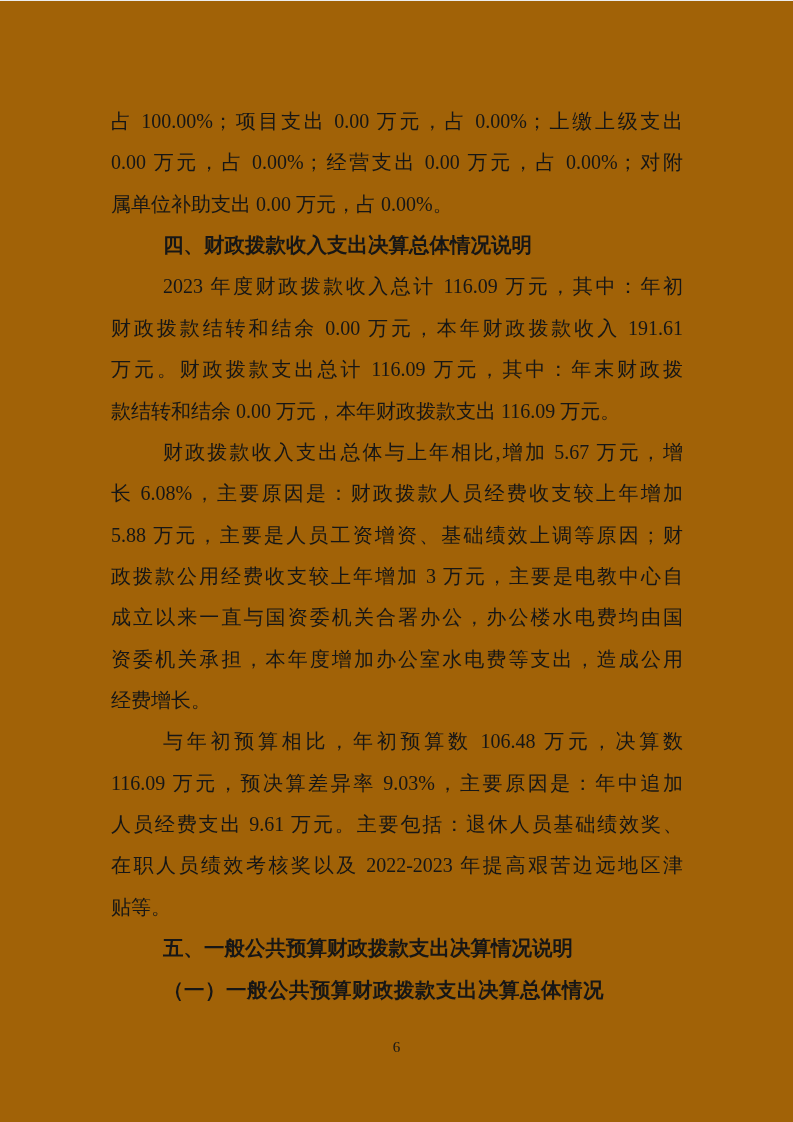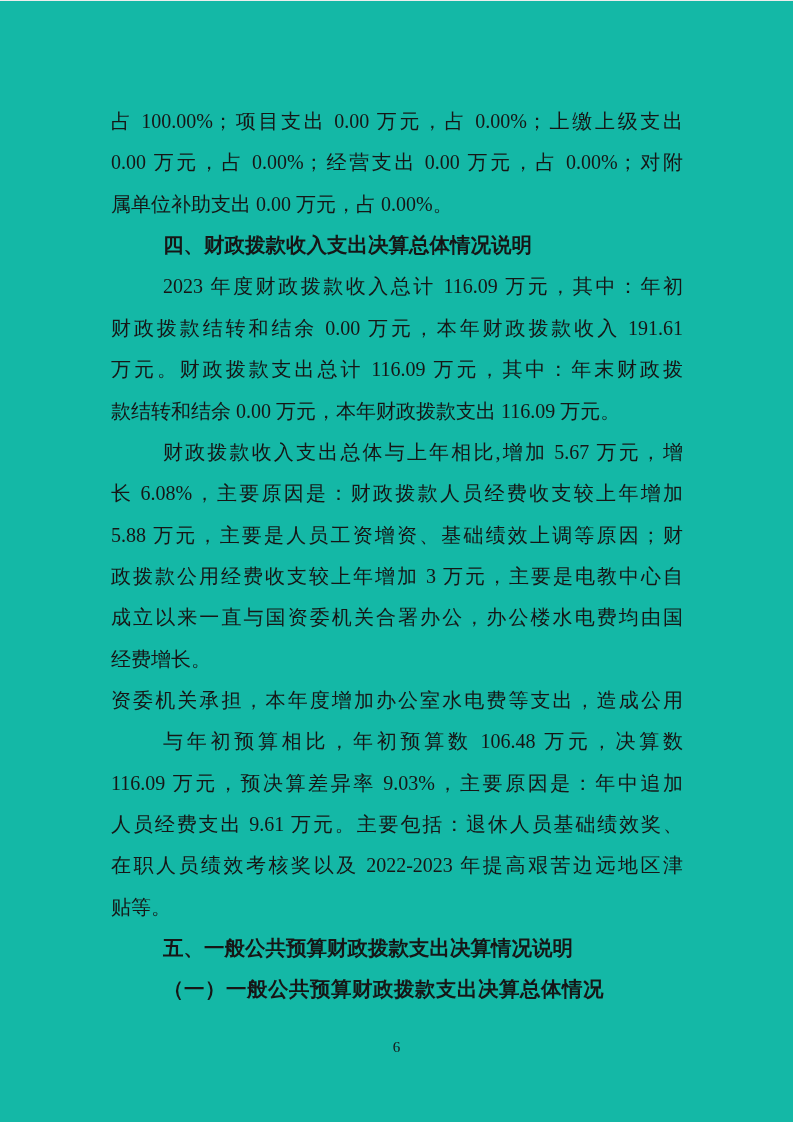--- a/index.html
+++ b/index.html
@@ -4,21 +4,21 @@
 <style>
   html, body {
     margin: 0;
     padding: 0;
     background: #ffffff;
   }
   .page {
     position: relative;
     width: 793px;
     height: 1122px;
-    background: #14b8a6;
+    background: #a16207;
     overflow: hidden;
     border-top: 1px solid #ededed;
     box-sizing: border-box;
   }
   .content {
     position: absolute;
     left: 111px;
     top: 100px;
     width: 572px;
   }
@@ -41,21 +41,21 @@
     text-indent: 52px;
   }
   .line.hei {
     font-family: Liberation Serif, serif;
     font-weight: 700;
     font-size: 20.5px;
     text-align: left;
     text-align-last: left;
   }
   .line.kai {
-    font-family: Liberation Mono, monospace;
+    font-family: Liberation Serif, serif;
     font-weight: 700;
     font-size: 20.5px;
     letter-spacing: 0.5px;
     text-align: left;
     text-align-last: left;
   }
   .page-number {
     position: absolute;
     left: 0;
     top: 1038px;
@@ -81,22 +81,22 @@
     <div class="line indent">2023 年度财政拨款收入总计 116.09 万元，其中：年初</div>
     <div class="line">财政拨款结转和结余 0.00 万元，本年财政拨款收入 191.61</div>
     <div class="line">万元。财政拨款支出总计 116.09 万元，其中：年末财政拨</div>
     <div class="line last">款结转和结余 0.00 万元，本年财政拨款支出 116.09 万元。</div>
 
     <div class="line indent">财政拨款收入支出总体与上年相比,增加 5.67 万元，增</div>
     <div class="line">长 6.08%，主要原因是：财政拨款人员经费收支较上年增加</div>
     <div class="line">5.88 万元，主要是人员工资增资、基础绩效上调等原因；财</div>
     <div class="line">政拨款公用经费收支较上年增加 3 万元，主要是电教中心自</div>
     <div class="line">成立以来一直与国资委机关合署办公，办公楼水电费均由国</div>
+    <div class="line">资委机关承担，本年度增加办公室水电费等支出，造成公用</div>
     <div class="line last">经费增长。</div>
-    <div class="line">资委机关承担，本年度增加办公室水电费等支出，造成公用</div>
 
     <div class="line indent">与年初预算相比，年初预算数 106.48 万元，决算数</div>
     <div class="line">116.09 万元，预决算差异率 9.03%，主要原因是：年中追加</div>
     <div class="line">人员经费支出 9.61 万元。主要包括：退休人员基础绩效奖、</div>
     <div class="line">在职人员绩效考核奖以及 2022-2023 年提高艰苦边远地区津</div>
     <div class="line last">贴等。</div>
 
     <div class="line hei indent">五、一般公共预算财政拨款支出决算情况说明</div>
     <div class="line kai indent">（一）一般公共预算财政拨款支出决算总体情况</div>
 

